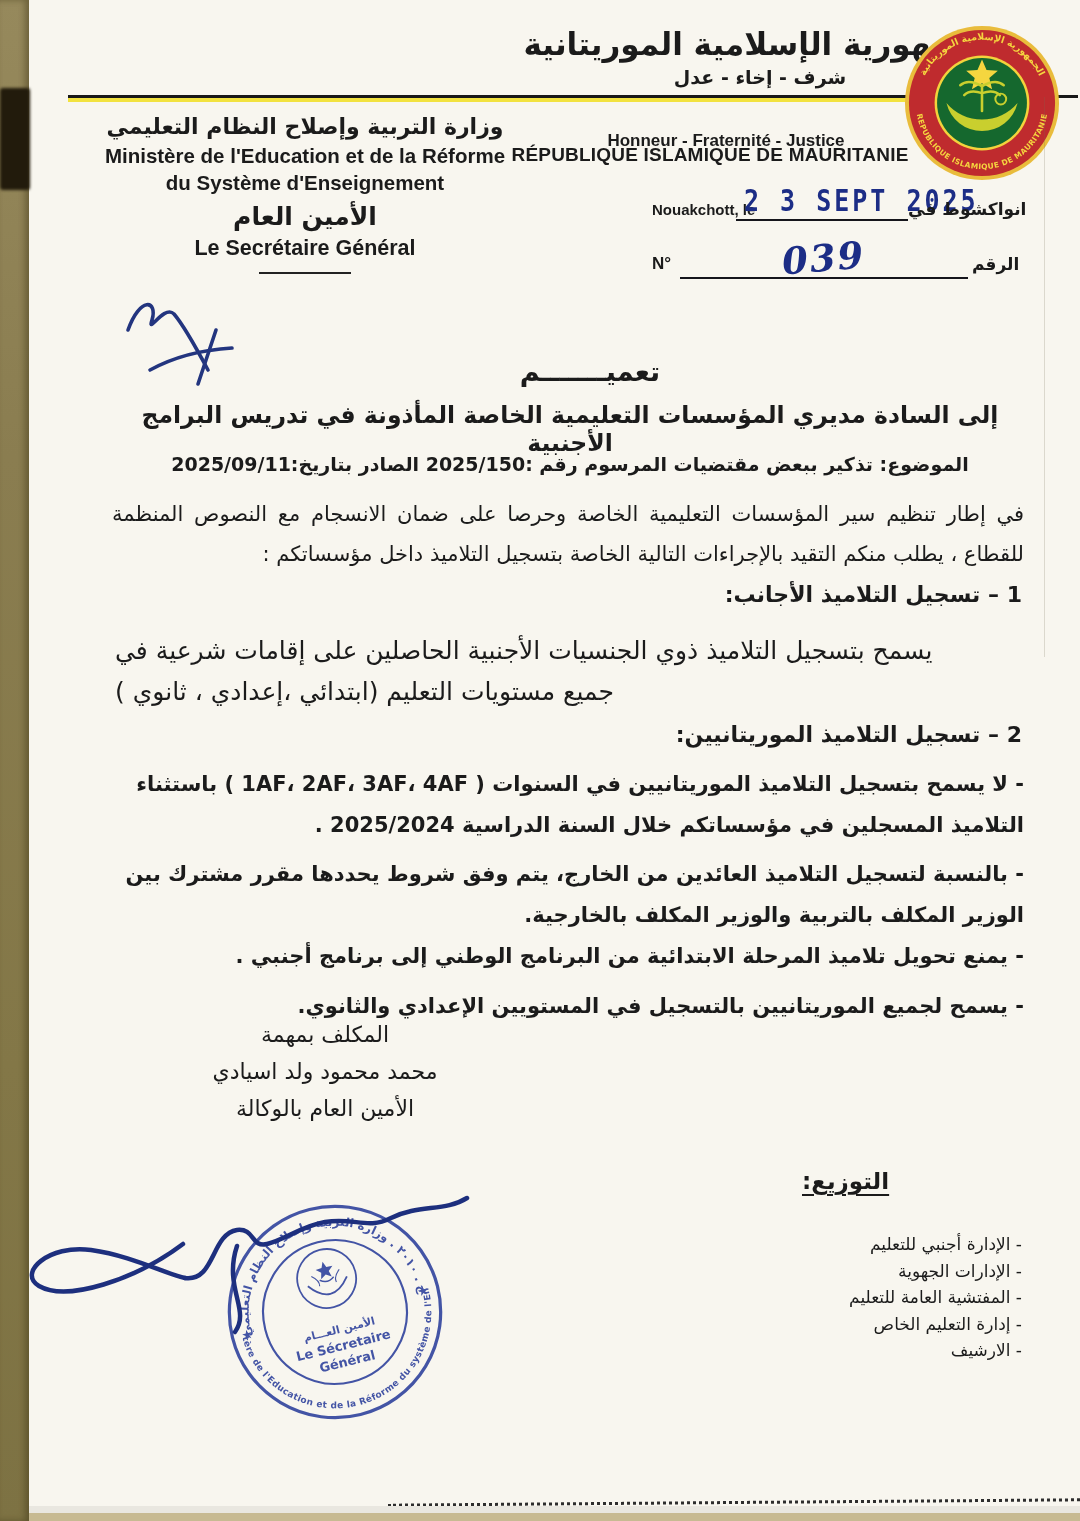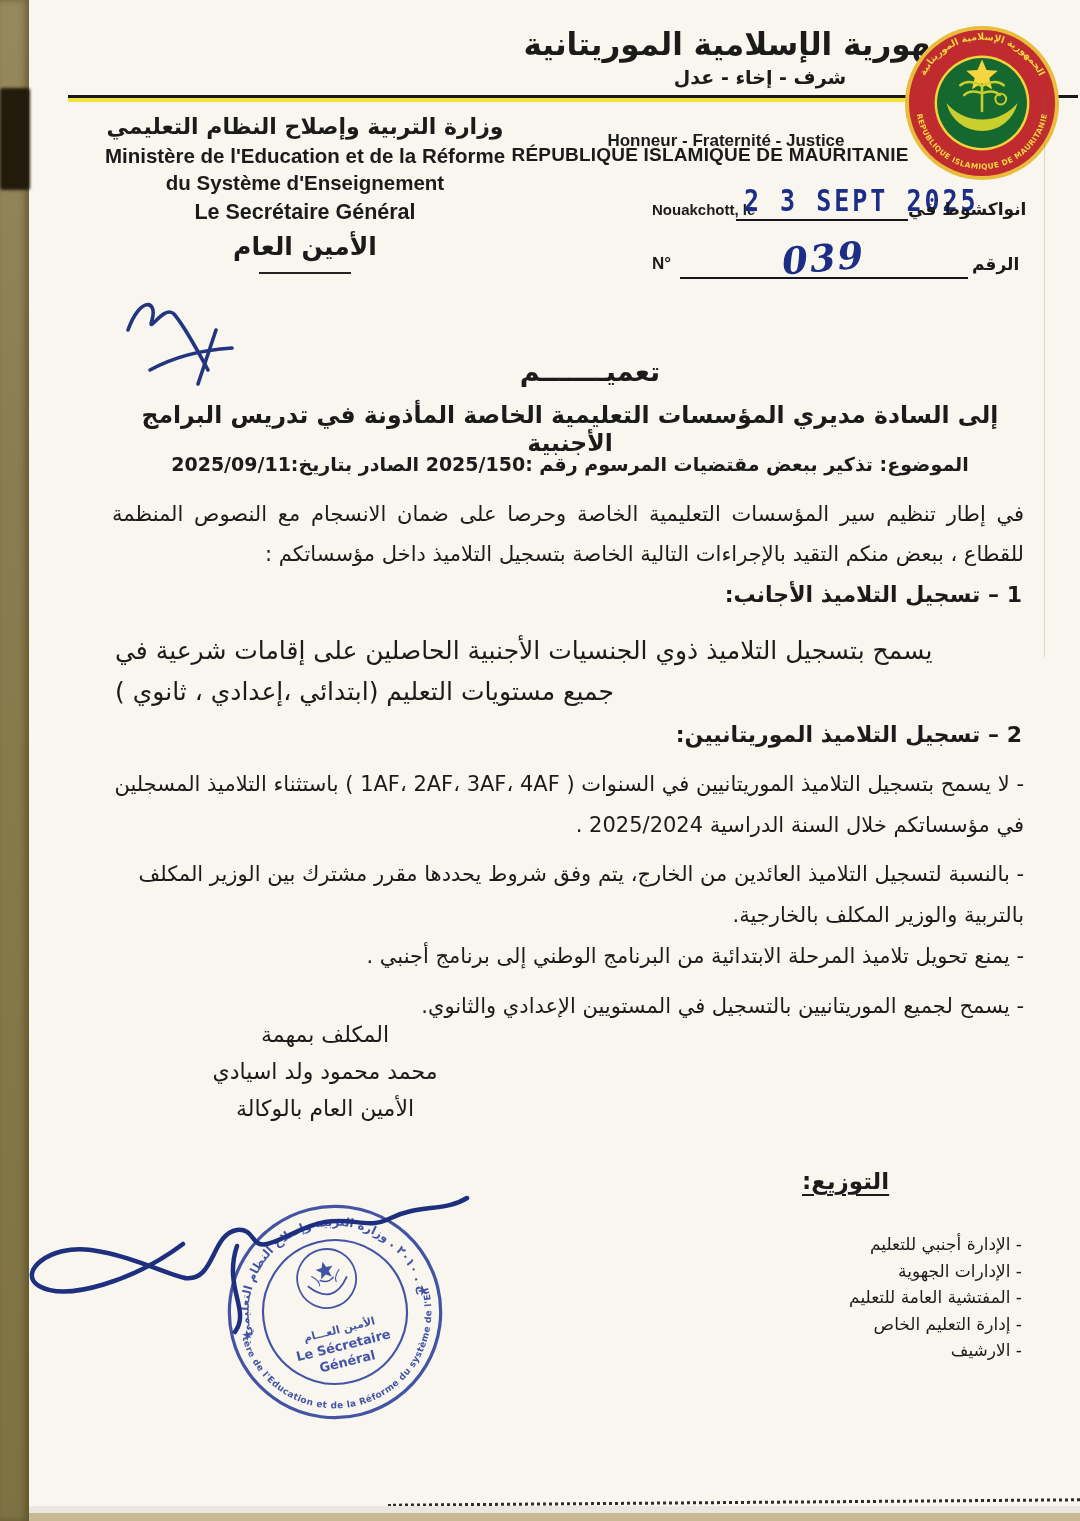--- a/index.html
+++ b/index.html
@@ -53,21 +53,21 @@
     font-size:37px;color:#1c2d86;transform:rotate(-5deg);letter-spacing:2px;}
   .lbl-no-ar{left:972px;top:254px;font-size:17px;}
 
   
   .doc-title{left:140px;top:356px;width:900px;font-size:27px;}
   .addressee{left:95px;top:401px;width:950px;font-size:23.5px;}
   .subject{left:95px;top:453px;width:950px;font-size:19px;}
   .intro{left:112px;top:494px;width:912px;font-size:21px;line-height:40px;text-align:justify;}
   .h-sec{left:120px;top:0;width:902px;font-size:22px;text-align:right;}
   .sec1-body{left:115px;top:630px;width:892px;font-size:25px;line-height:41px;text-align:left;text-indent:72px;}
-  .bullet{left:110px;width:914px;font-size:21px;line-height:41px;text-align:right;}
+  .bullet{left:110px;width:914px;font-size:21px;line-height:41px;text-align:right;font-weight:bold;}
 
   
   .sign-block{left:160px;top:1016px;width:330px;font-size:22px;line-height:37px;}
 
   
   .dist-head{left:802px;top:1168px;width:220px;font-size:23px;text-align:left;
     text-decoration:underline;text-underline-offset:5px;text-decoration-thickness:2px;}
   .dist-list{left:770px;top:1231px;width:252px;font-size:17px;line-height:26.5px;text-align:right;}
 
   svg text{font-family:"DejaVu Sans", sans-serif;}
@@ -109,22 +109,22 @@
     <path d="M 80,70 Q 68,66 62,72"></path>
     <path d="M 80,70 Q 92,66 98,72"></path>
     <circle cx="99" cy="76" r="5.5" stroke-width="2"></circle>
   </g>
 </svg>
 
 <div class="abs c ministry">
   <div class="b rtl m-ar">وزارة التربية وإصلاح النظام التعليمي</div>
   <div class="b fr m-fr">Ministère de l'Education et de la Réforme</div>
   <div class="b fr m-fr">du Système d'Enseignement</div>
+  <div class="b rtl m-sg-ar">الأمين العام</div>
   <div class="b fr m-sg-fr">Le Secrétaire Général</div>
-  <div class="b rtl m-sg-ar">الأمين العام</div>
   <div class="m-rule"></div>
 </div>
 
 <div class="abs b fr lbl-nkc">Nouakchott, le</div>
 <div class="abs date-stamp">2 3 SEPT 2025</div>
 <div class="abs date-underline"></div>
 <div class="abs b rtl lbl-nkc-ar">انواكشوط في</div>
 
 <div class="abs b fr lbl-no">N°</div>
 <div class="abs no-underline"></div>
@@ -137,21 +137,21 @@
     <path d="M 28,52 C 40,18 58,22 52,42 C 47,58 64,26 74,36 C 80,43 92,62 108,92"></path>
     <path d="M 50,92 C 72,80 98,72 132,70"></path>
     <path d="M 116,52 L 98,106"></path>
   </g>
 </svg>
 
 <div class="abs c b rtl doc-title">تعميـــــــم</div>
 <div class="abs c b rtl addressee">إلى السادة مديري المؤسسات التعليمية الخاصة المأذونة في تدريس البرامج الأجنبية</div>
 <div class="abs c b rtl subject">الموضوع: تذكير ببعض مقتضيات المرسوم رقم :2025/150 الصادر بتاريخ:2025/09/11</div>
 
-<div class="abs rtl intro">في إطار تنظيم سير المؤسسات التعليمية الخاصة وحرصا على ضمان الانسجام مع النصوص المنظمة للقطاع ، ببعض منكم التقيد بالإجراءات التالية الخاصة بتسجيل التلاميذ داخل مؤسساتكم :</div>
+<div class="abs rtl intro">في إطار تنظيم سير المؤسسات التعليمية الخاصة وحرصا على ضمان الانسجام مع النصوص المنظمة للقطاع ، يطلب منكم التقيد بالإجراءات التالية الخاصة بتسجيل التلاميذ داخل مؤسساتكم :</div>
 
 <div class="abs b rtl h-sec" style="top:582px;">1 – تسجيل التلاميذ الأجانب:</div>
 <div class="abs rtl sec1-body">يسمح بتسجيل التلاميذ ذوي الجنسيات الأجنبية الحاصلين على إقامات شرعية في جميع مستويات التعليم (ابتدائي ،إعدادي ، ثانوي )</div>
 
 <div class="abs b rtl h-sec" style="top:722px;">2 – تسجيل التلاميذ الموريتانيين:</div>
 
 <div class="abs rtl bullet" style="top:764px;">- لا يسمح بتسجيل التلاميذ الموريتانيين في السنوات ( 1AF، 2AF، 3AF، 4AF ) باستثناء التلاميذ المسجلين في مؤسساتكم خلال السنة الدراسية 2025/2024 .</div>
 <div class="abs rtl bullet" style="top:854px;">- بالنسبة لتسجيل التلاميذ العائدين من الخارج، يتم وفق شروط يحددها مقرر مشترك بين الوزير المكلف بالتربية والوزير المكلف بالخارجية.</div>
 <div class="abs rtl bullet" style="top:936px;">- يمنع تحويل تلاميذ المرحلة الابتدائية من البرنامج الوطني إلى برنامج أجنبي .</div>
 <div class="abs rtl bullet" style="top:986px;">- يسمح لجميع الموريتانيين بالتسجيل في المستويين الإعدادي والثانوي.</div>

